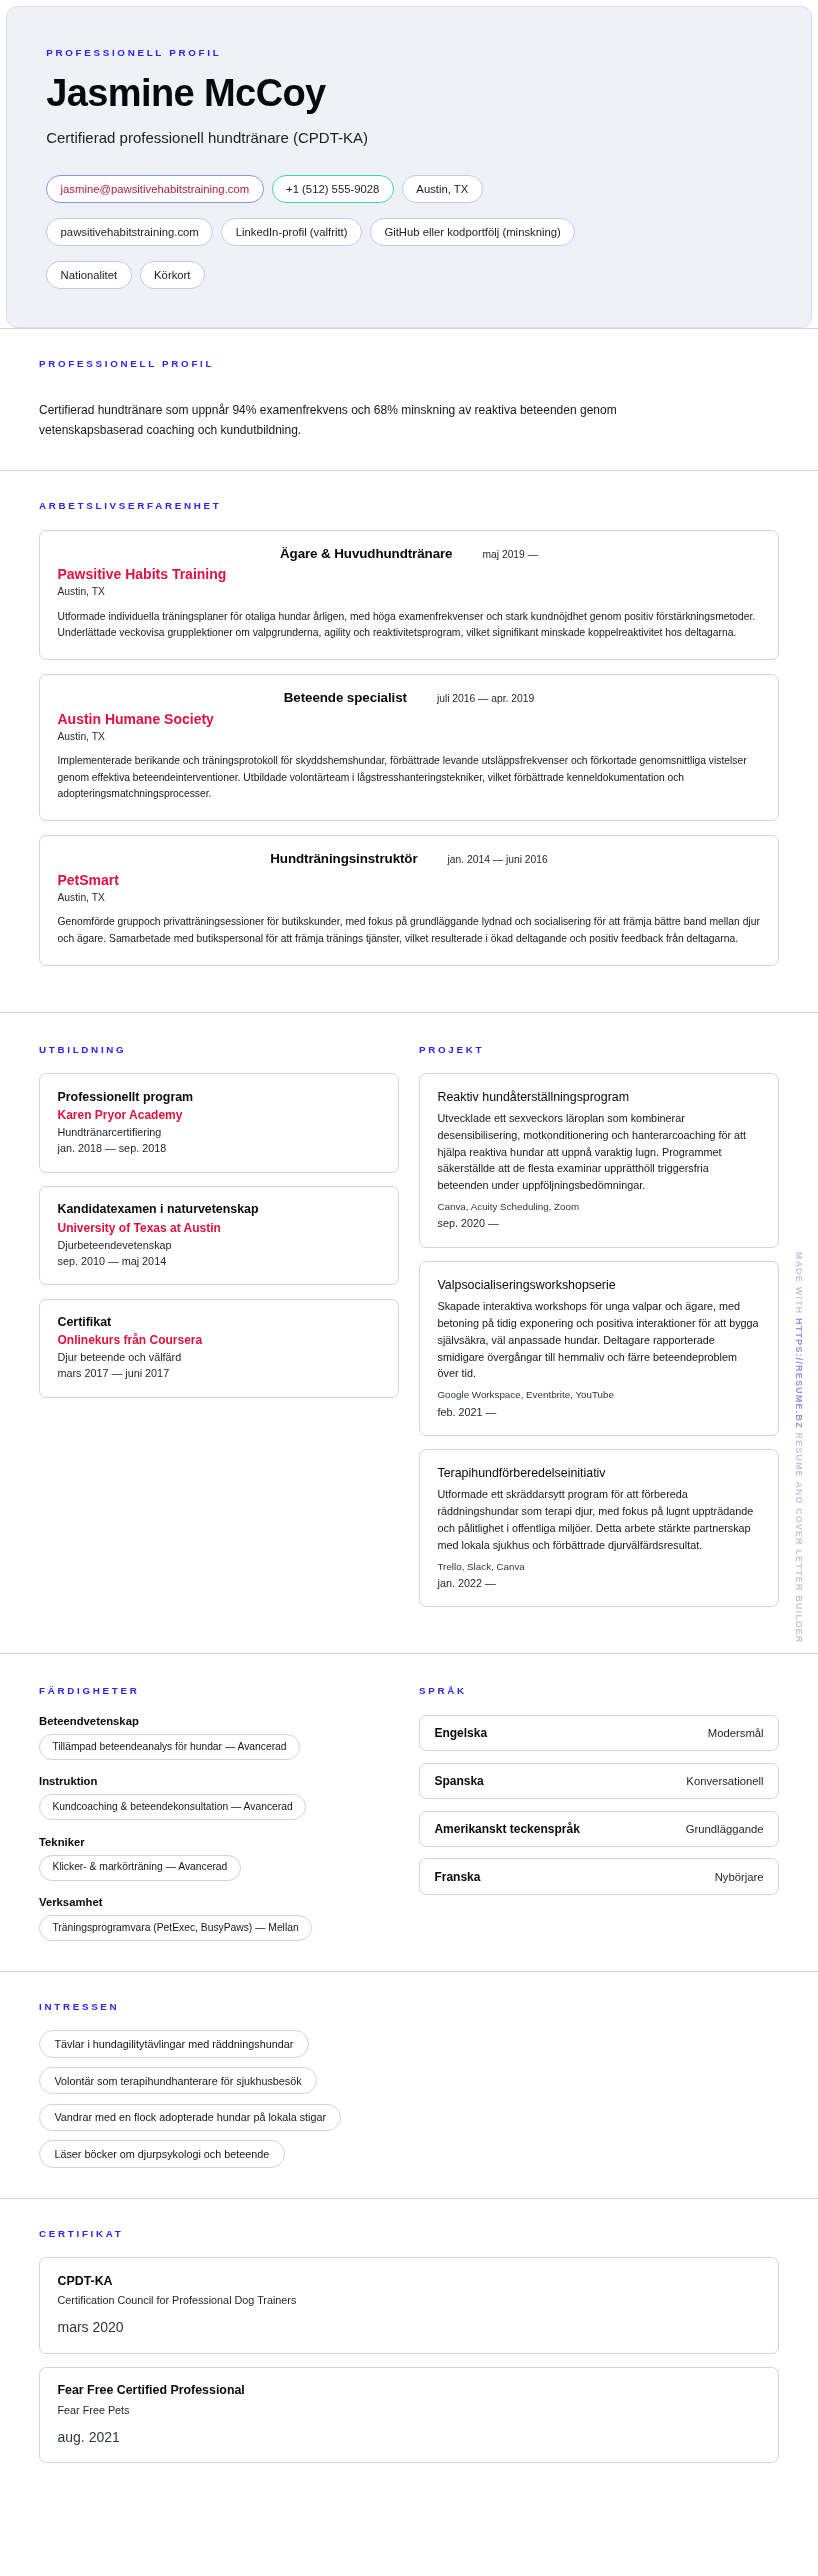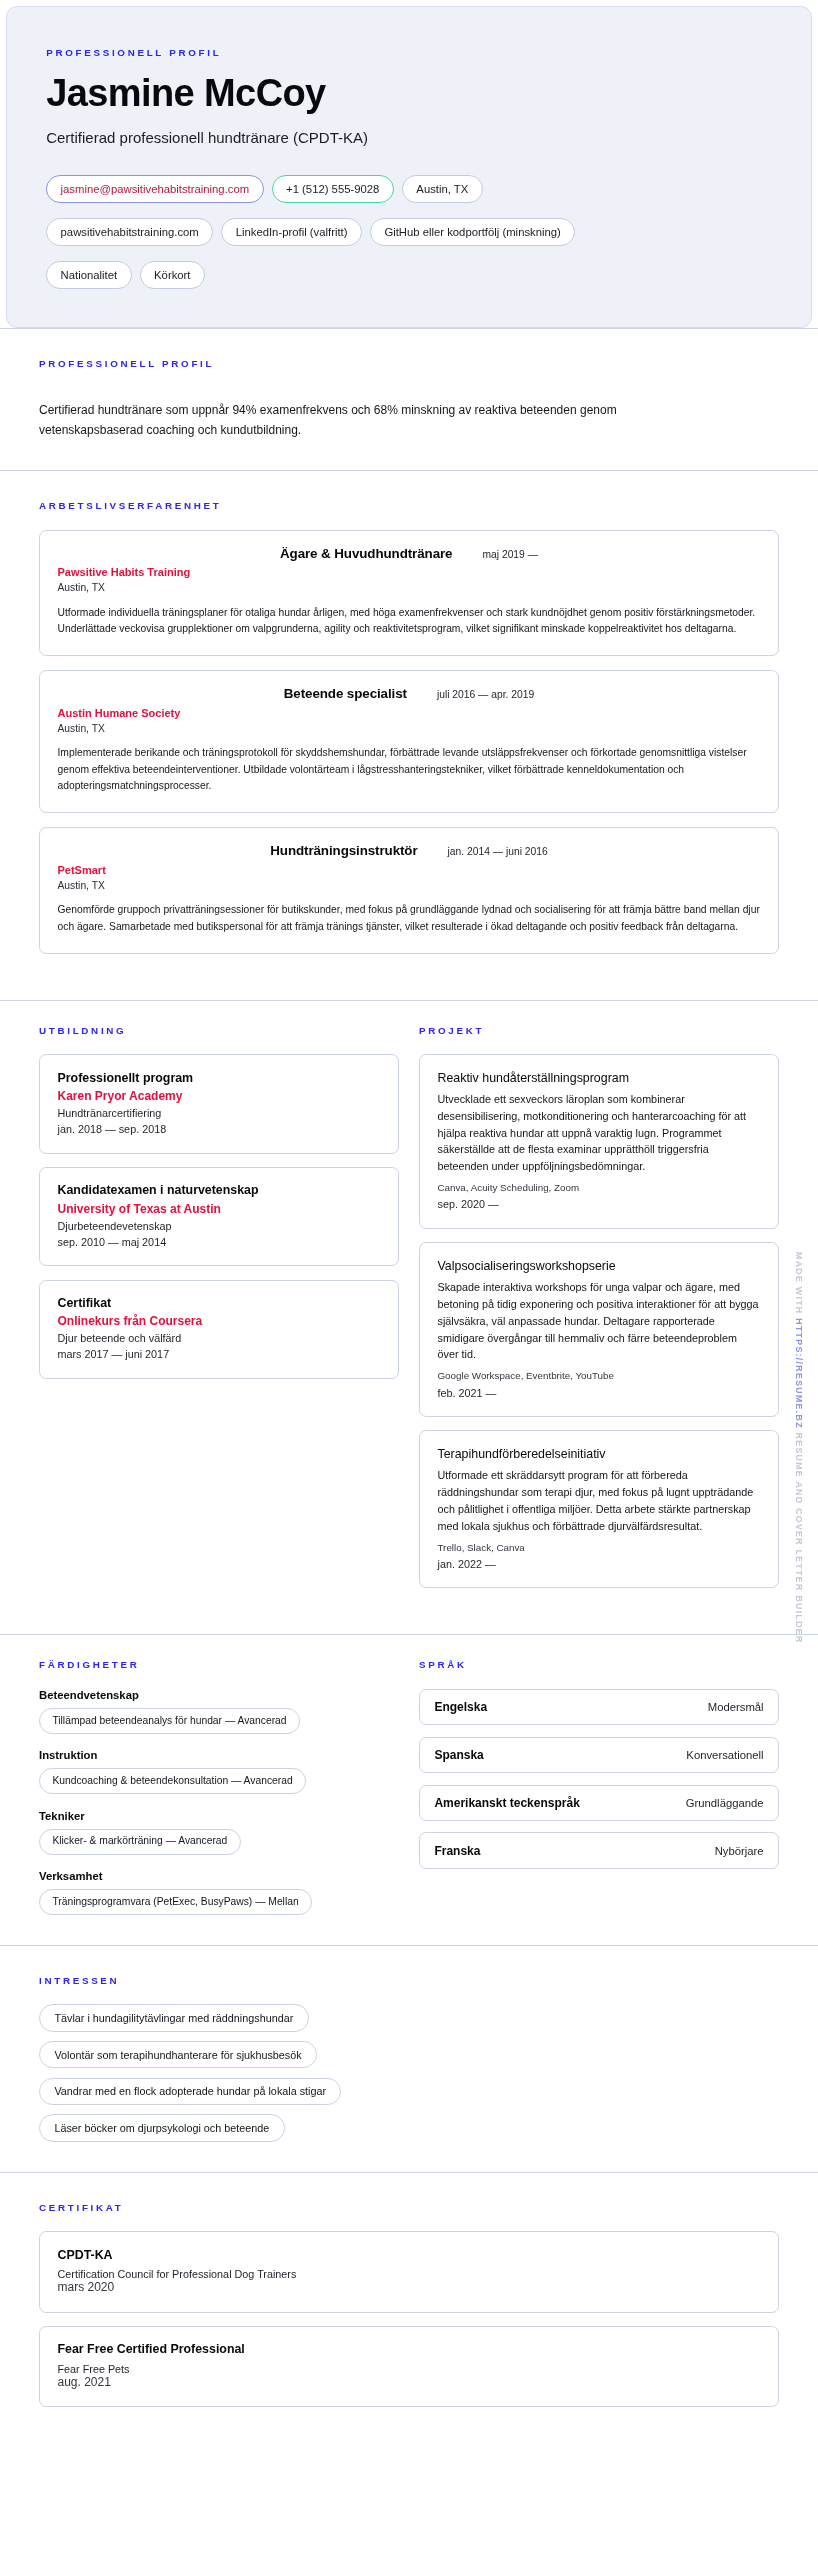--- a/index.html
+++ b/index.html
@@ -106,21 +106,21 @@
     color: #08090c;
     letter-spacing: -0.1px;
   }
   .job-date {
     font-size: 10.3px;
     color: #252830;
     white-space: nowrap;
     flex: none;
   }
   .org {
-    font-size: 11px;
+    font-size: 14px;
     font-weight: 700;
     color: #e0113f;
     margin-top: 5.2px;
   }
   .loc {
     font-size: 10.3px;
     color: #282c35;
     margin-top: 4.1px;
   }
   .desc {
@@ -129,21 +129,21 @@
     color: #15171d;
     margin-top: 11.3px;
   }
 
   
   .twocol {
     display: grid;
     grid-template-columns: 1fr 1fr;
     gap: 0 20px;
     border-top: 1px solid #cdd5e4;
-    padding: 24px 39px 30px 39px;
+    padding: 31px 39px 30px 39px;
   }
   .col { min-width: 0; }
 
   .edu-title { font-size: 12.4px; font-weight: 700; color: #08090c; }
   .edu-org { font-size: 12px; font-weight: 700; color: #e0113f; margin-top: 4.1px; }
   .edu-field { font-size: 10.8px; color: #1e2128; margin-top: 4.1px; }
   .edu-date { font-size: 10.8px; color: #1e2128; margin-top: 4.1px; }
 
   .proj-title { font-size: 12.4px; font-weight: 400; color: #08090c; margin-bottom: 6.2px; }
   .proj-desc { font-size: 10.8px; line-height: 1.56; color: #14161c; }
@@ -198,21 +198,21 @@
   
   .cert-card {
     border: 0.8px solid #ccd3e6;
     border-radius: 7.2px;
     padding: 15.5px 17.5px 17.5px 17.5px;
     margin-bottom: 13.4px;
   }
   .cert-card:last-child { margin-bottom: 0; }
   .cert-name { font-size: 12.4px; font-weight: 700; color: #08090c; }
   .cert-issuer { font-size: 10.8px; color: #1e2128; margin-top: 6.2px; }
-  .cert-date { font-size: 12px; color: #32363f; margin-top: 0; }
+  .cert-date { font-size: 14px; color: #32363f; margin-top: 13px; }
 
   
   .watermark {
     position: absolute;
     right: 7.2px;
     top: 1252px;
     width: 23px;
     height: 618px;
     display: flex;
     align-items: flex-start;

